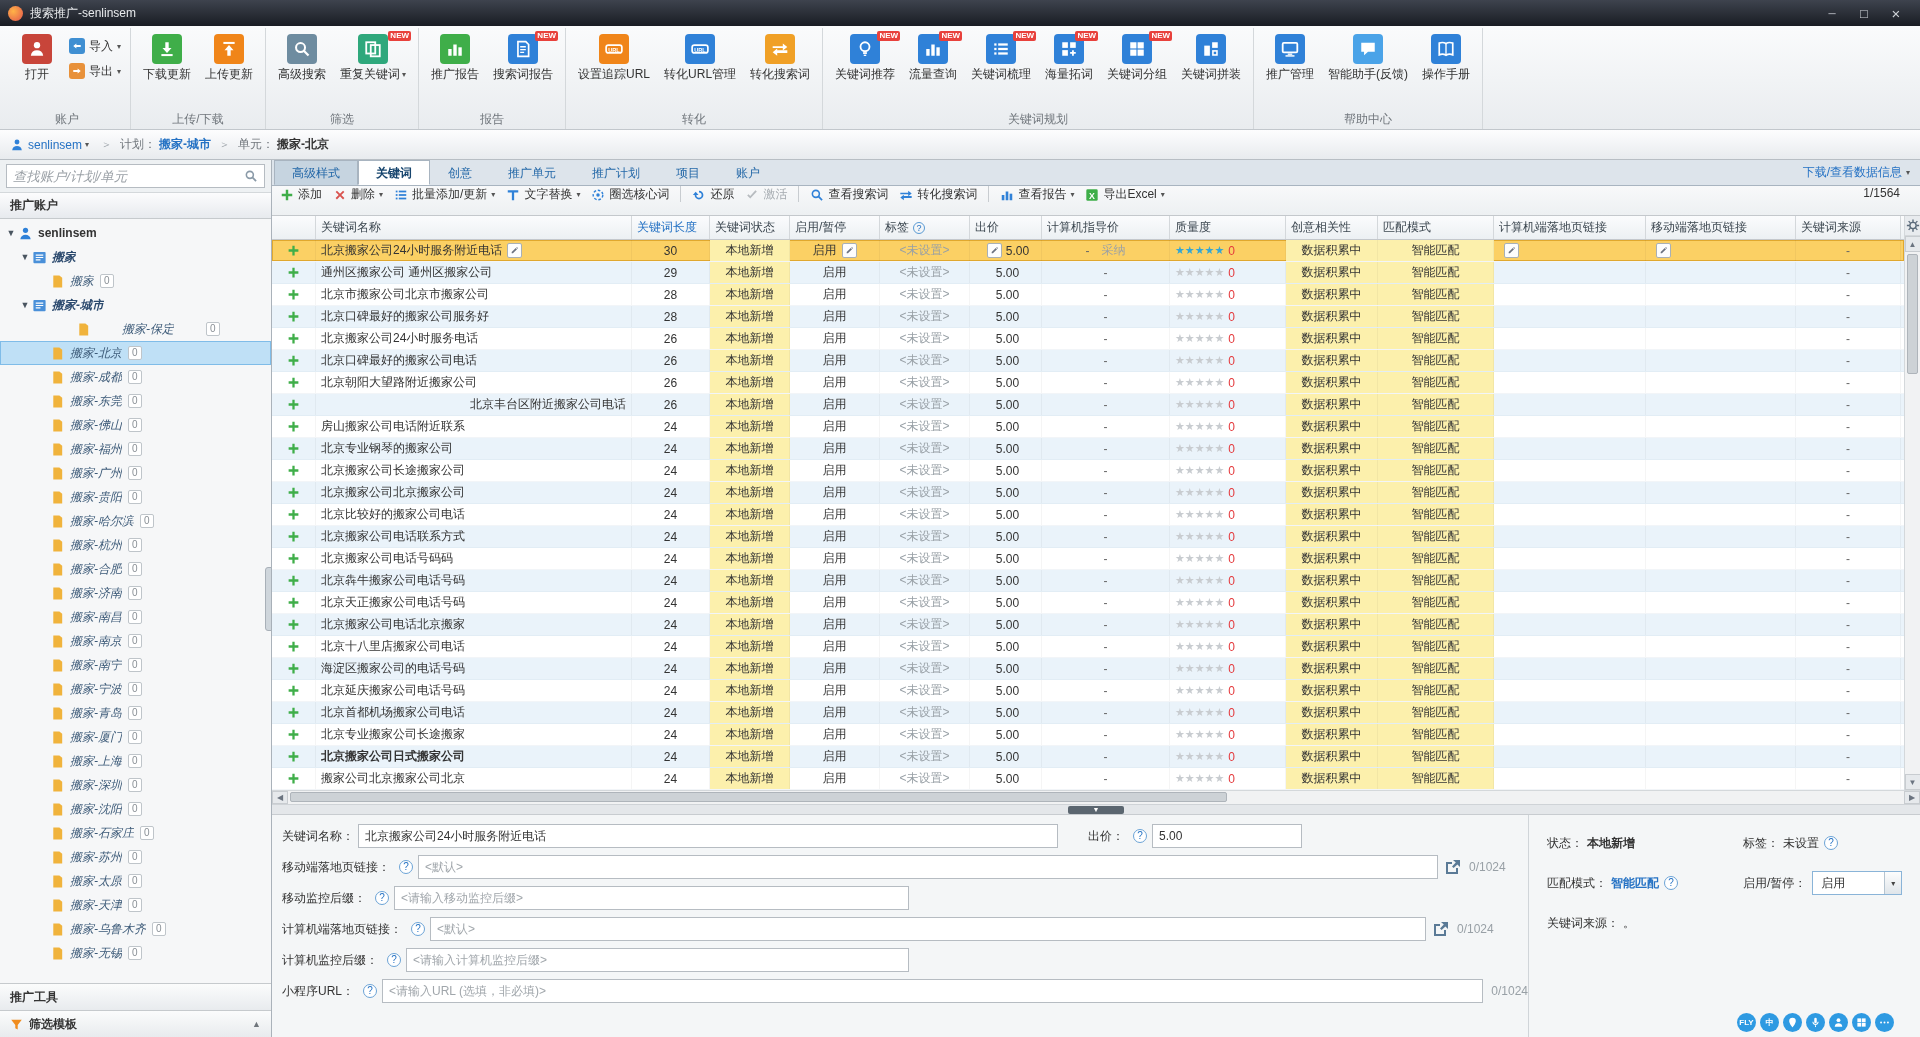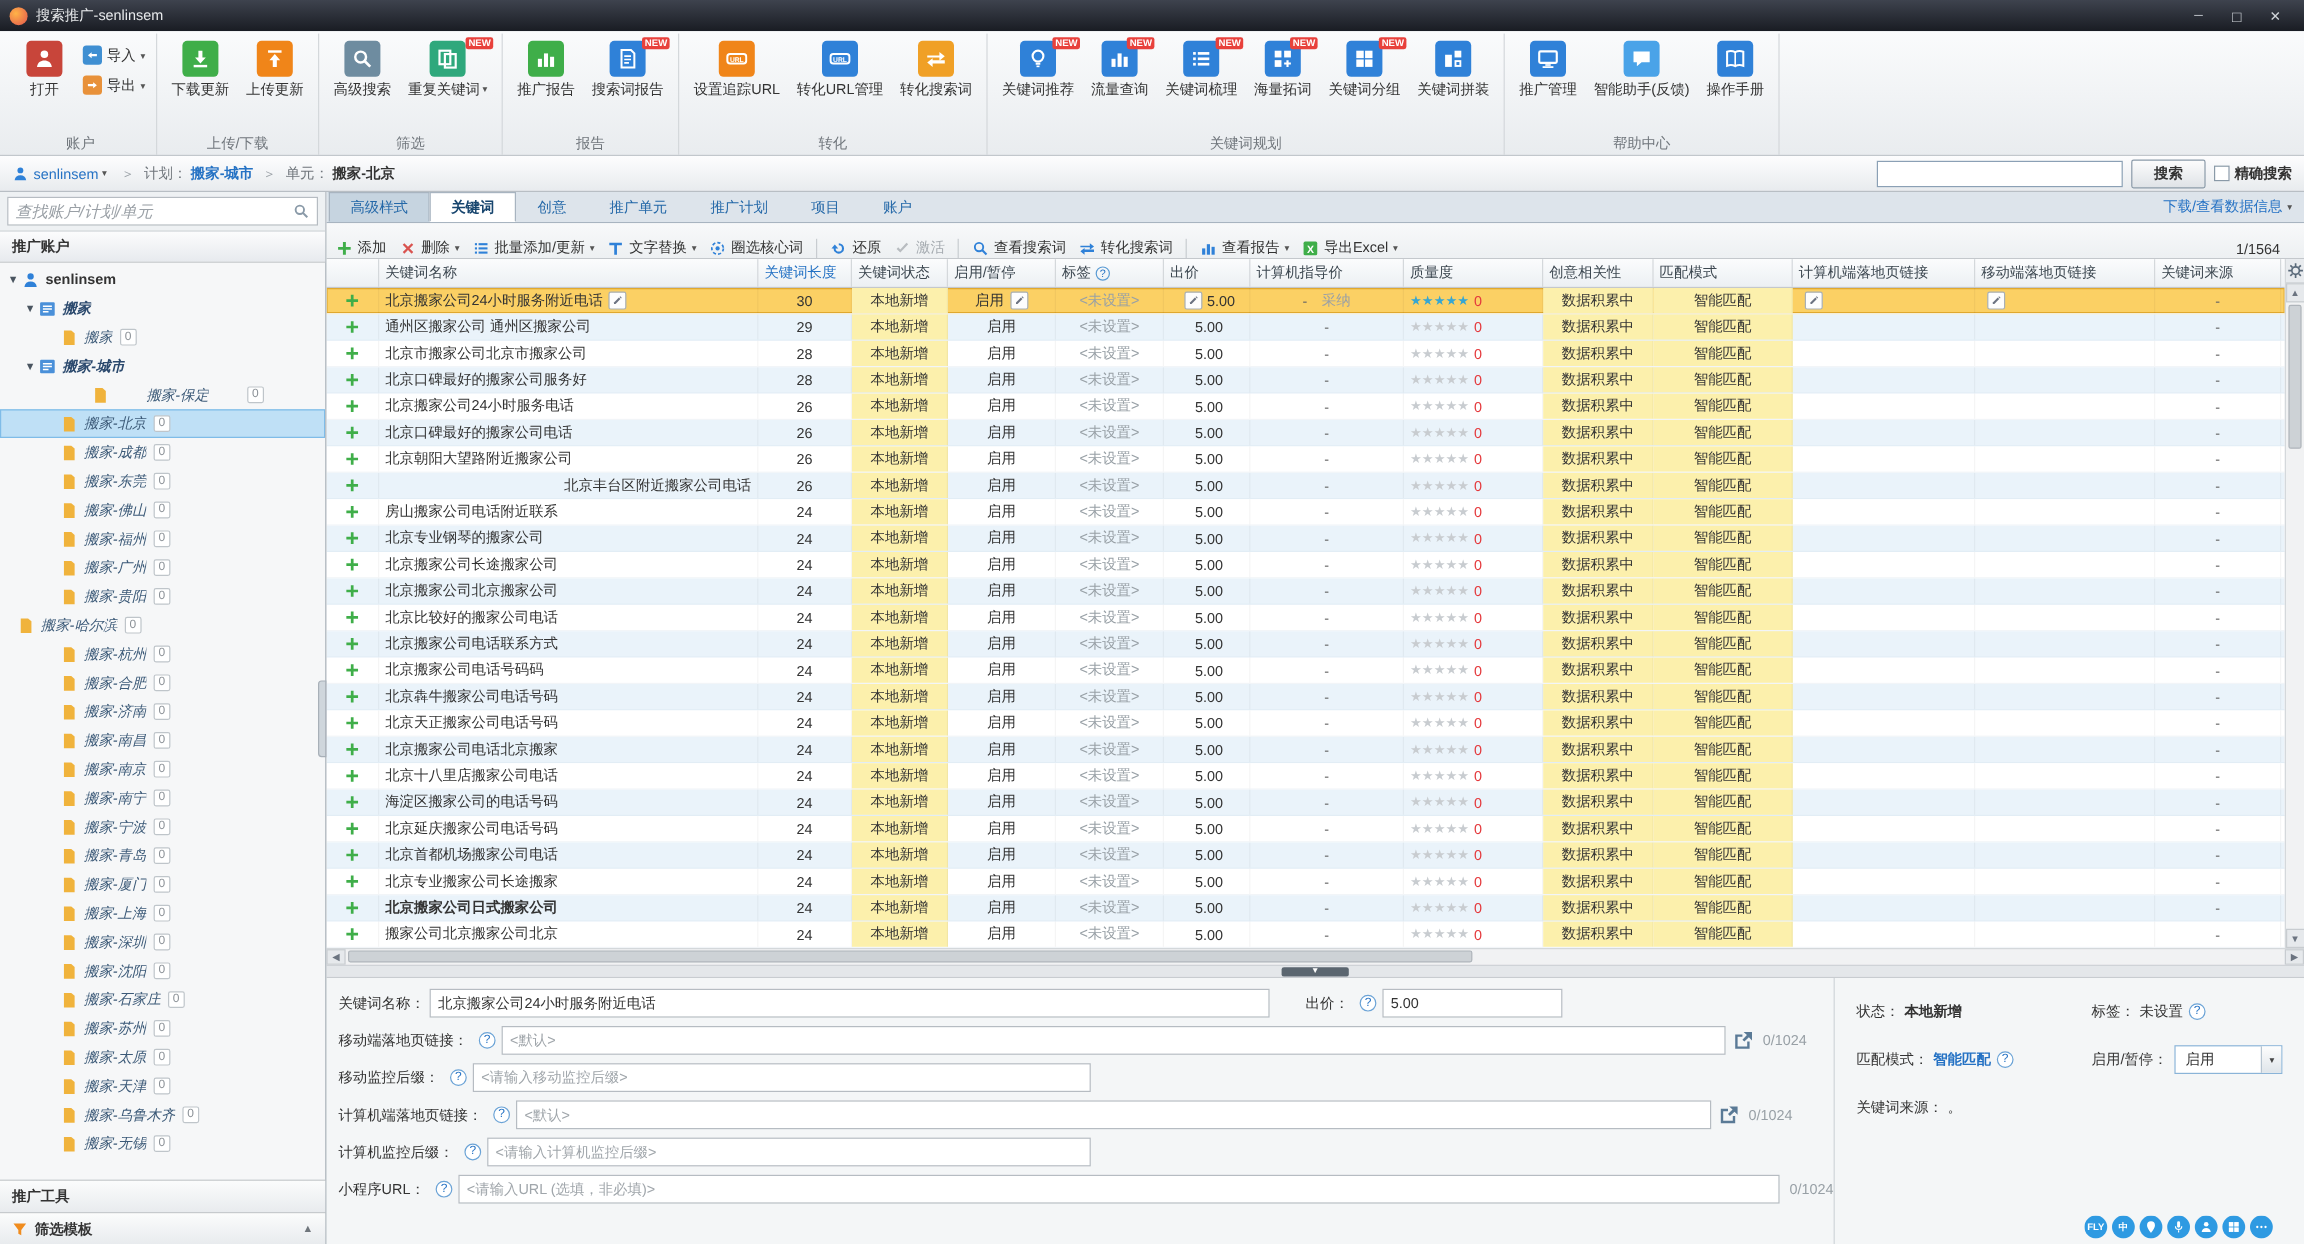--- a/index.html
+++ b/index.html
@@ -70,21 +70,21 @@
 .caret-up{margin-left:auto;color:#70767c;font-size:9px}
 .sb-handle{position:absolute;right:-1px;top:50%;transform:translateY(-50%);width:7px;height:64px;background:#cfd6dc;border:1px solid #a8b0b8;border-radius:3px 0 0 3px}
 
 .main{flex:1;display:flex;flex-direction:column;min-width:0}
 .tabbar{height:26px;flex:0 0 26px;background:#dde4eb;border-bottom:1px solid #a8b4c0;display:flex;align-items:flex-end;padding-left:2px}
 .tab{height:25px;line-height:24px;padding:0 17px;color:#2468a8;border:1px solid transparent;cursor:default;white-space:nowrap}
 .tab.first{background:#c6d4e0;border-color:#a8b4c0;border-bottom-color:transparent}
 .tab.active{background:#fff;color:#17456e;font-weight:bold;border-color:#a8b4c0;border-bottom-color:#fff}
 .tab-right{margin-left:auto;align-self:center;color:#2572c4;display:flex;align-items:center;gap:4px;padding-right:10px;cursor:default;white-space:nowrap}
 
-.gtoolbar{height:30px;flex:0 0 30px;background:linear-gradient(#f8f9fa,#edf0f2);border-bottom:1px solid #c4c8cc;display:flex;align-items:flex-end;padding:0 8px;gap:11px}
+.gtoolbar{height:30px;flex:0 0 30px;background:linear-gradient(#f8f9fa,#edf0f2);border-bottom:1px solid #c4c8cc;display:flex;align-items:flex-start;padding:0 8px;gap:11px}
 .tb-btn{display:flex;align-items:center;gap:4px;cursor:default;white-space:nowrap}
 .tb-btn.disabled{color:#a5abb0}
 .tb-ic{width:14px;height:14px;flex:0 0 14px}
 .tb-ic svg{width:100%;height:100%;fill:currentColor}
 .tb-div{width:1px;height:16px;background:#c8ccd0}
 .pager{margin-left:auto;padding-right:12px}
 
 .grid-area{flex:0 0 574px;height:574px;display:flex;min-height:0}
 .gtable{flex:1;display:flex;flex-direction:column;background:#fff;min-width:0}
 .thead{height:24px;flex:0 0 24px;display:flex;background:linear-gradient(#fbfcfd,#ecf0f3);border-bottom:1px solid #c4c8cc}
@@ -478,28 +478,20 @@
     <span class="crumb-acc" data-name="breadcrumb-account">
         <span data-name="account-name">senlinsem</span>
         <span class="drop" data-name="chevron-down-icon">▾</span>
       </span>
     <span class="crumb-sep" data-name="breadcrumb-separator">＞</span>
     <span class="crumb-label" data-name="plan-label">计划：</span>
     <span class="crumb-plan" data-name="breadcrumb-plan">搬家-城市</span>
     <span class="crumb-sep" data-name="breadcrumb-separator">＞</span>
     <span class="crumb-label" data-name="unit-label">单元：</span>
     <span class="crumb-unit" data-name="breadcrumb-unit">搬家-北京</span>
-    <span class="crumb-right">
-      <input class="crumb-search" data-name="global-search-input" style="">
-      <button class="search-btn" data-name="search-button">搜索</button>
-      <span class="exact" data-name="exact-search-option">
-          <span class="cb" data-name="exact-search-checkbox"></span>
-          <span data-name="exact-search-label">精确搜索</span>
-        </span>
-    </span>
   </div>
 
   <div class="content">
     <div class="sidebar" data-name="sidebar">
       <div class="sb-search">
         <input data-name="sidebar-search-input" placeholder="查找账户/计划/单元" style="">
         <span class="sb-mag" data-name="search-icon">
             <svg viewBox="0 0 16 16" fill="currentColor">
               <circle cx="6.7" cy="6.7" r="4" fill="none" stroke="currentColor" stroke-width="1.8"></circle>
               <path d="M9.6 9.6l4.2 4.2" stroke="currentColor" stroke-width="2" fill="none"></path>
@@ -621,21 +613,21 @@
           <div class="ti" data-name="tree-unit" style="padding-left: 36px;">
             <span class="ti-caret" data-name="tree-indent"></span>
             <span class="ti-ic" data-name="page-icon" style="color: rgb(240, 179, 60);">
               <svg viewBox="0 0 16 16" fill="currentColor">
                 <path d="M3.5 1.5h6.5L13 4v10.5H3.5z"></path>
               </svg>
             </span>
             <span class="ti-label" data-name="tree-item-label">搬家-贵阳</span>
             <span class="ti-count" data-name="unit-count-badge">0</span>
           </div>
-          <div class="ti" data-name="tree-unit" style="">
+          <div class="ti" data-name="tree-unit" style="padding-left: 36px;">
             <span class="ti-caret" data-name="tree-indent"></span>
             <span class="ti-ic" data-name="page-icon" style="color: rgb(240, 179, 60);">
               <svg viewBox="0 0 16 16" fill="currentColor">
                 <path d="M3.5 1.5h6.5L13 4v10.5H3.5z"></path>
               </svg>
             </span>
             <span class="ti-label" data-name="tree-item-label">搬家-哈尔滨</span>
             <span class="ti-count" data-name="unit-count-badge">0</span>
           </div>
           <div class="ti" data-name="tree-unit" style="padding-left: 36px;">

